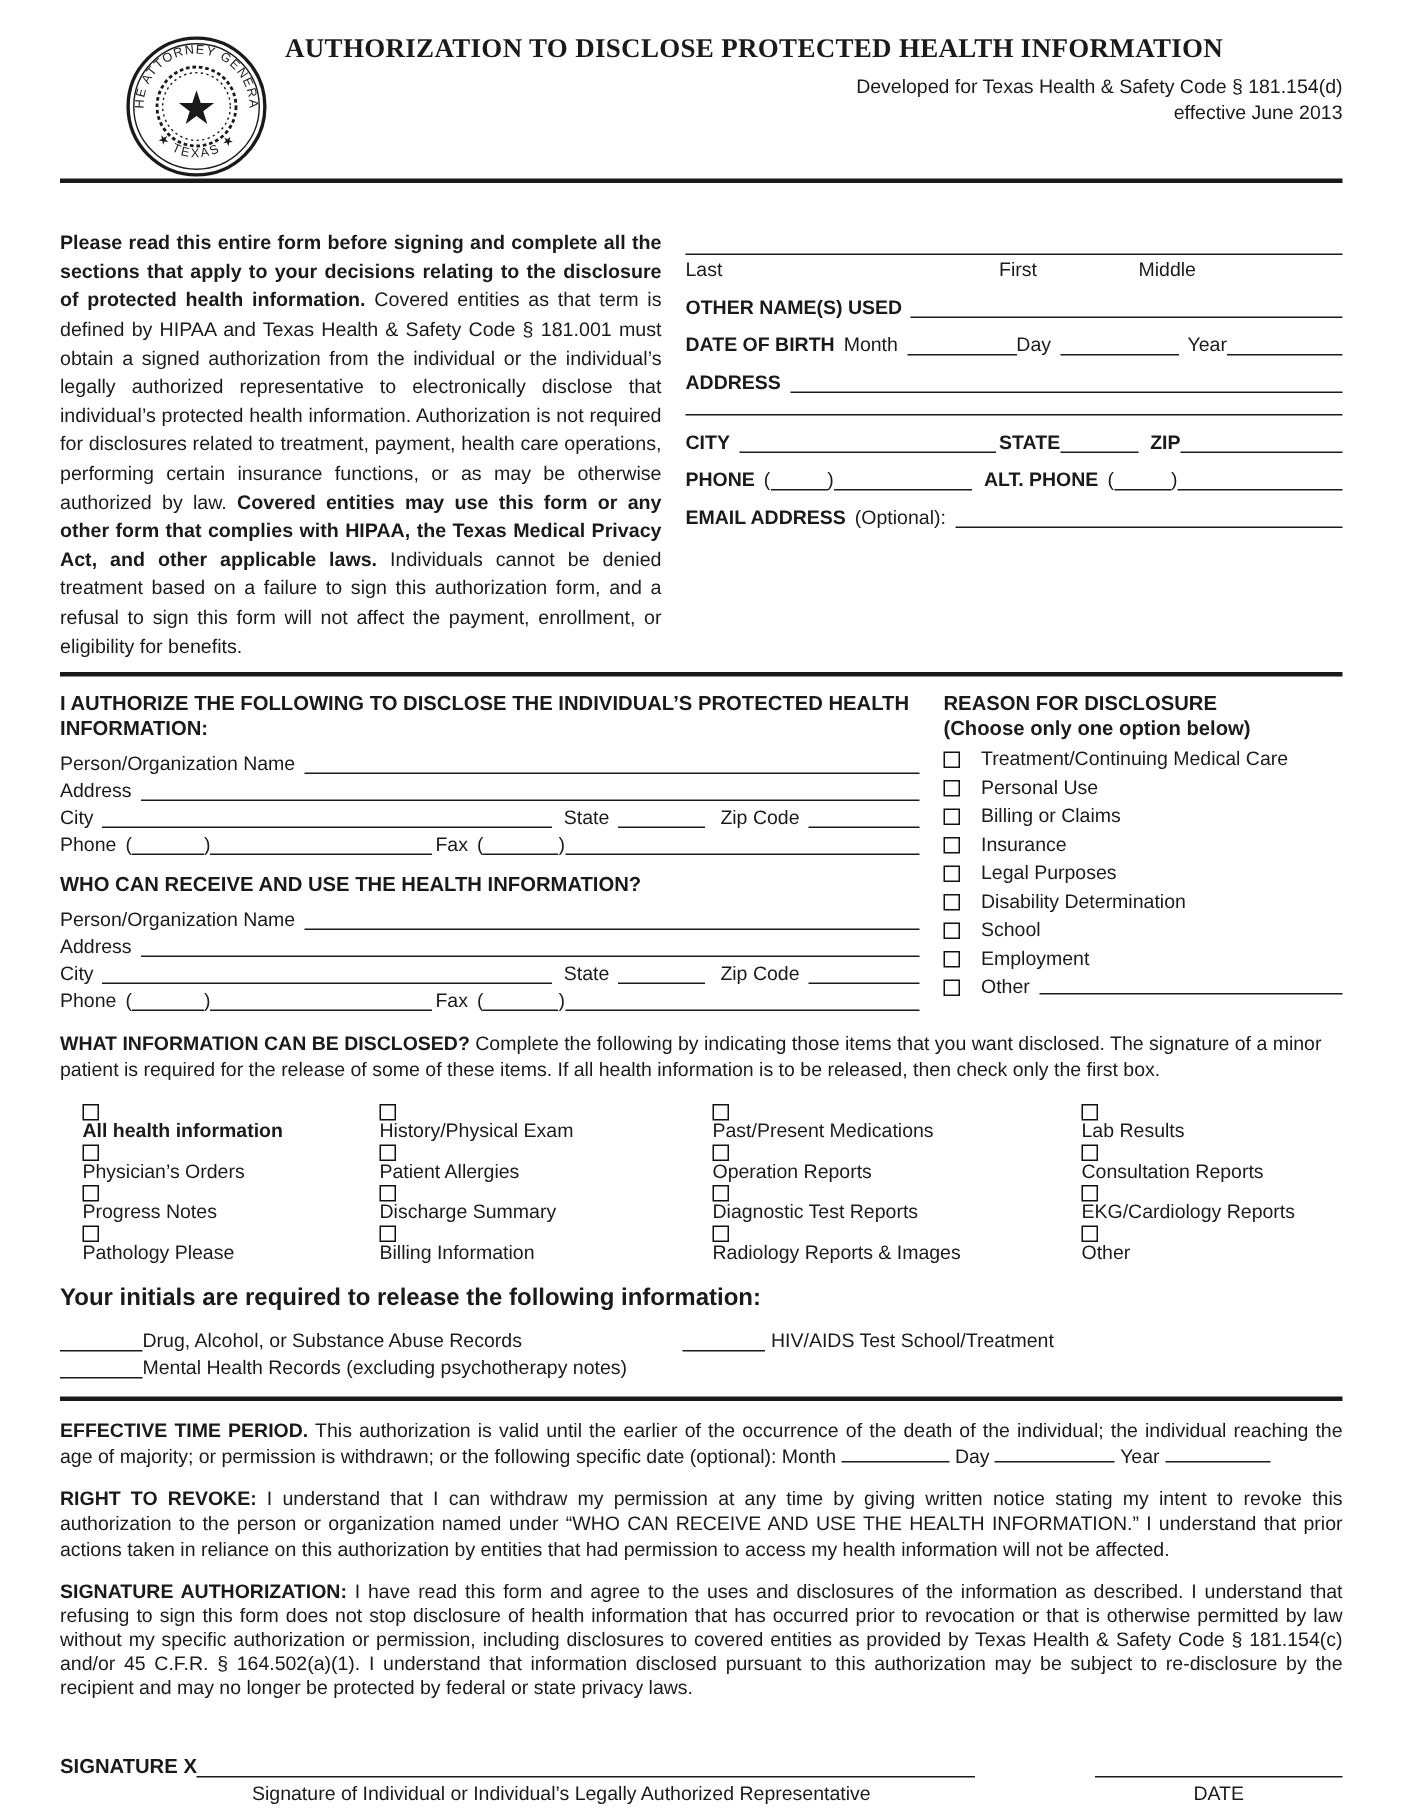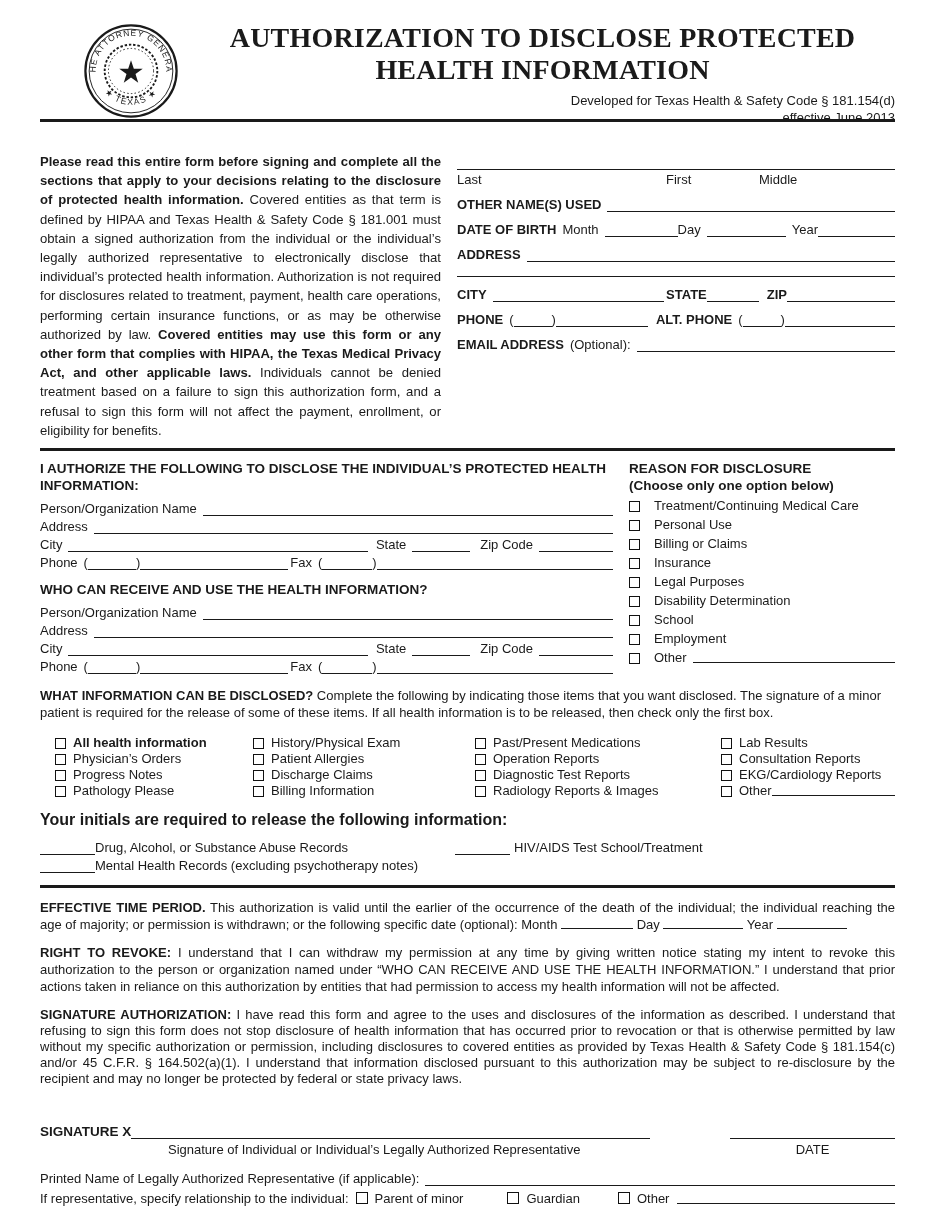--- a/index.html
+++ b/index.html
@@ -8,21 +8,21 @@
     font-family:"Liberation Sans", sans-serif; color:#1a1a1a; font-size:13px;
   }
   .page { padding:0 40px 0 40px; position:relative; }
 
   
   .header { position:relative; height:142px; }
   .rule { height:3px; background:#1a1a1a; }
   .header .rule { position:absolute; top:119px; left:0; right:0; }
   .seal { position:absolute; top:24px; left:44px; z-index:2; }
   .htext { margin-left:150px; padding-top:22px; }
-  .title { font-family:"Liberation Serif", serif; font-weight:bold; font-size:28px; text-align:center; letter-spacing:.2px; }
+  .title { font-family:"Liberation Serif", serif; font-weight:bold; font-size:18px; text-align:left; letter-spacing:.2px; }
   .subs { text-align:right; font-size:13px; line-height:16.5px; margin-top:7px; }
 
   
   .b { font-weight:bold; }
   .frow { display:flex; align-items:flex-end; }
   .blank { flex:1; border-bottom:1.4px solid #1a1a1a; height:5px; }
   .blank.fix { flex:none; }
   .lab { white-space:nowrap; margin-right:6px; line-height:15px; }
   .paren { line-height:15px; }
   .iblank { display:inline-block; border-bottom:1.4px solid #1a1a1a; height:10px; }
@@ -55,21 +55,21 @@
   .opt .cb { margin-right:14px; }
   .opt:first-of-type { margin-top:10px; }
   .opt .blank { align-self:flex-end; margin-bottom:2px; }
 
   
   .disc { margin-top:14px; }
   .disc-head { line-height:16.8px; }
   .grid { display:flex; margin-top:11px; padding-left:15px; }
   .gcol { display:flex; flex-direction:column; }
   .gcol1 { width:198px; } .gcol2 { width:222px; } .gcol3 { width:246px; } .gcol4 { flex:1; }
-  .gitem { display:flex; align-items:flex-end; margin-top:3px; line-height:13px; }
+  .gitem { display:flex; align-items:flex-start; margin-top:3px; line-height:13px;flex-direction:column; }
   .gitem .cb { margin-right:7px; }
   .gitem .blank { align-self:flex-end; margin-bottom:1px; }
 
   .initials { margin-top:14px; }
   .init-cols { display:flex; margin-top:8px; }
   .init-left { width:415px; } .init-right { flex:1; }
   .init-item { display:flex; align-items:flex-end; margin-top:3px; line-height:15px; }
   .init-blank { width:55px; flex:none; border-bottom:1.4px solid #1a1a1a; height:5px; }
 
   .rule3 { margin-top:12px; }
@@ -328,21 +328,21 @@
         <div class="gitem">
             <span class="cb"></span>
             <span>History/Physical Exam</span>
           </div>
         <div class="gitem">
             <span class="cb"></span>
             <span>Patient Allergies</span>
           </div>
         <div class="gitem">
             <span class="cb"></span>
-            <span>Discharge Claims</span>
+            <span>Discharge Summary</span>
           </div>
         <div class="gitem">
             <span class="cb"></span>
             <span>Billing Information</span>
           </div>
       </div>
       <div class="gcol gcol3">
         <div class="gitem">
             <span class="cb"></span>
             <span>Past/Present Medications</span>

